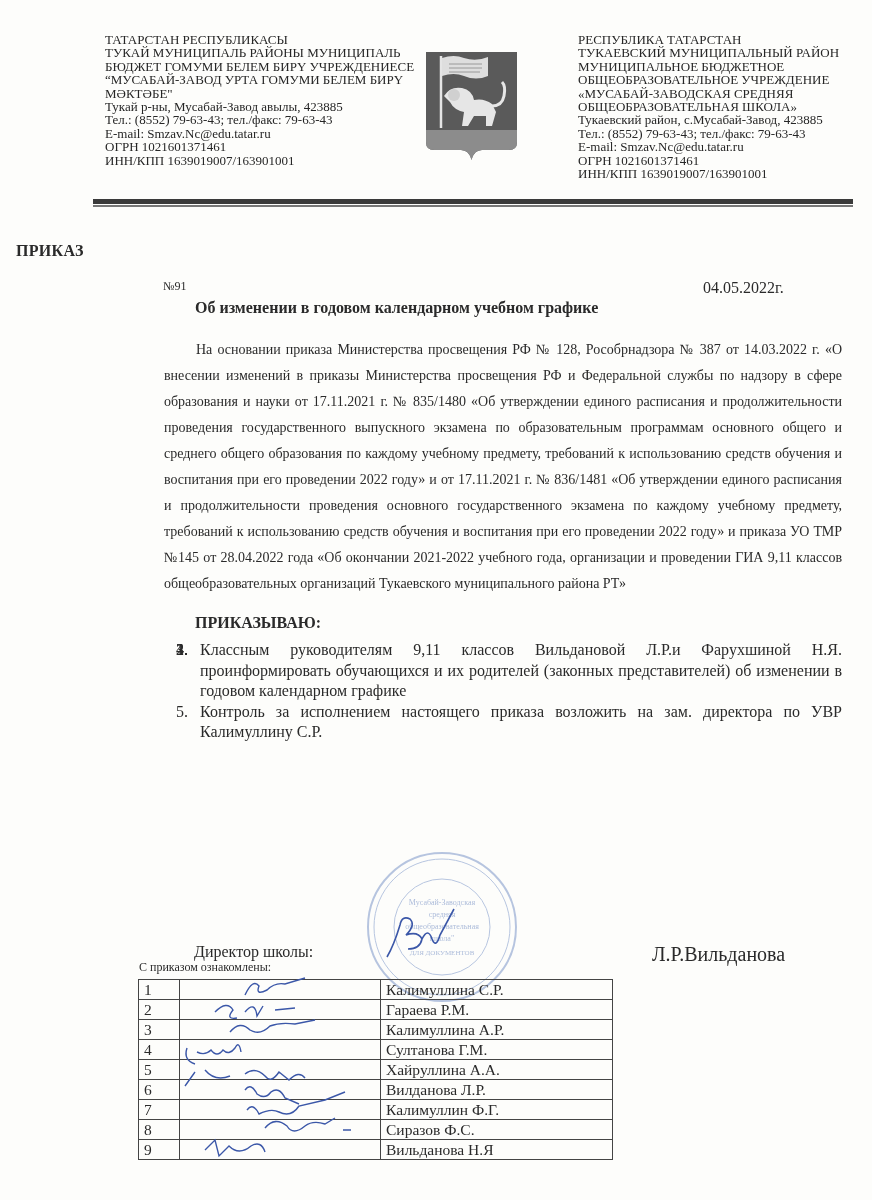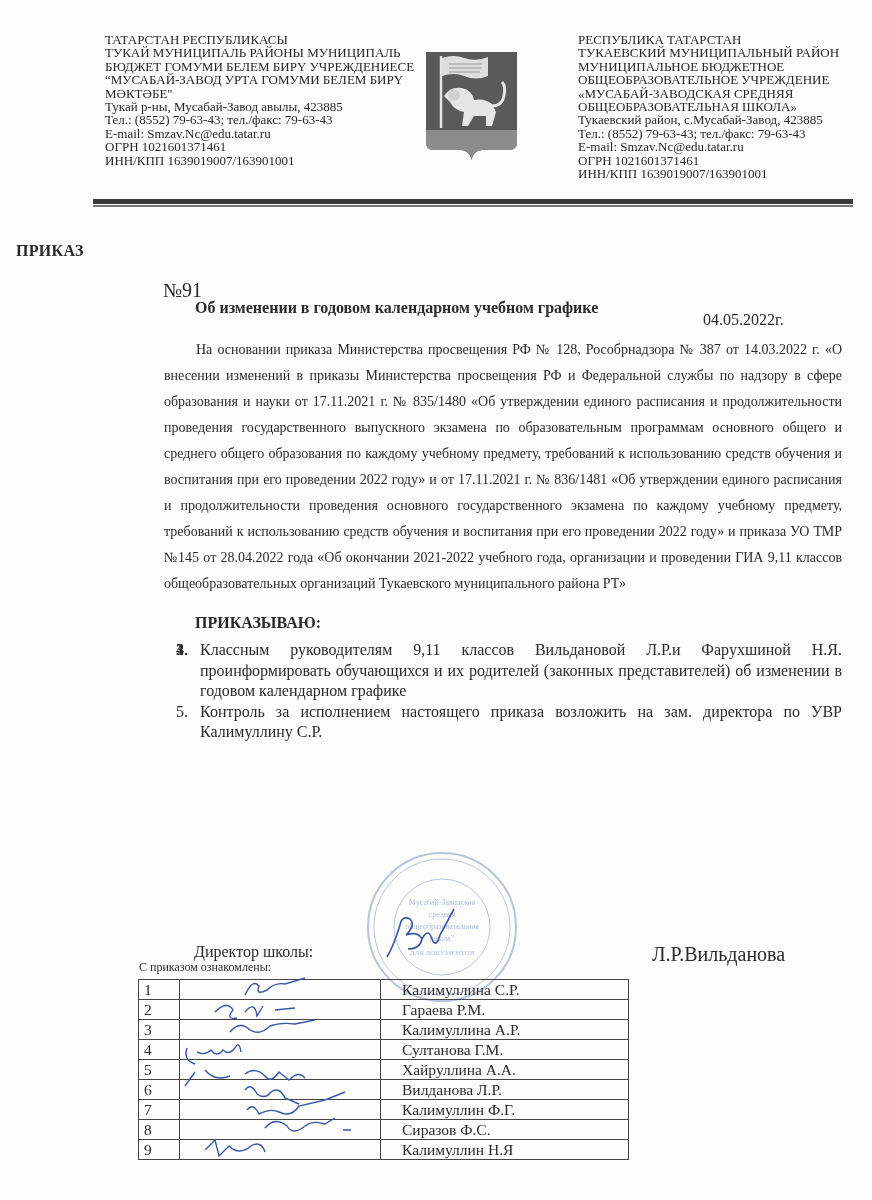--- a/index.html
+++ b/index.html
@@ -9,36 +9,36 @@
   }
   .hdr { position: absolute; top: 33px; font-size: 13px; line-height: 13.4px; color: #262626; }
   .hdr .line { white-space: nowrap; }
   #hdr-left { left: 105px; }
   #hdr-right { left: 578px; }
   .emblem { position: absolute; left: 424px; top: 50px; width: 95px; height: 112px; }
   .rule { position: absolute; left: 93px; width: 760px; }
   .rule1 { top: 199px; height: 5px; background: #3a3a3a; }
   .rule2 { top: 205px; height: 2px; background: #777; }
   .title { position: absolute; top: 242px; left: 16px; width: 100%; text-align: left; font-weight: bold; font-size: 16px; letter-spacing: 0.3px; }
-  .ordnum { position: absolute; top: 279px; left: 163px; font-size: 20px; }
-  .orddate { position: absolute; top: 279px; left: 703px; font-size: 16px; margin-top: 32px; }
+  .ordnum { position: absolute; top: 279px; left: 163px; font-size: 12px; }
+  .orddate { position: absolute; top: 279px; left: 703px; font-size: 16px; }
   .subject { position: absolute; top: 299px; left: 195px; font-size: 16px; font-weight: bold; }
   .preamble { position: absolute; top: 337px; left: 164px; width: 678px; font-size: 14px; line-height: 26px; text-align: justify; text-indent: 32px; }
   .orders-head { position: absolute; top: 614px; left: 195px; font-size: 16px; font-weight: bold; }
   .orders { position: absolute; top: 640px; left: 164px; width: 678px; margin: 0; padding: 0; list-style: none; font-size: 16px; line-height: 20.6px; }
   .orders li { position: relative; padding-left: 36px; text-align: justify; }
   .orders li .num { position: absolute; left: 12px; top: 0; }
   .director-label { position: absolute; top: 943px; left: 194px; font-size: 16px; }
   .director-name { position: absolute; top: 943px; left: 652px; font-size: 20px; }
   .ack-label { position: absolute; top: 960px; left: 139px; font-size: 12px; }
   table.ack { position: absolute; top: 979px; left: 138px; border-collapse: collapse; font-size: 15.5px; }
   table.ack td { border: 1px solid #444; height: 19px; padding: 0 0 0 5px; line-height: 18px; }
   table.ack td.n { width: 35px; }
   table.ack td.sig { width: 195px; }
-  table.ack td.nm { width: 226px; padding-left: 21px; }
+  table.ack td.nm { width: 226px; padding-left: 5px; }
   .stamp { position: absolute; left: 362px; top: 847px; width: 160px; height: 160px; opacity: 0.55; }
   .signature { position: absolute; pointer-events: none; }
   .sigs { position: absolute; left: 175px; top: 960px; width: 240px; height: 220px; pointer-events: none; }
 </style>
 </head>
 <body>
 
 <div id="hdr-left" class="hdr">
   <div class="line">ТАТАРСТАН РЕСПУБЛИКАСЫ</div>
   <div class="line">ТУКАЙ МУНИЦИПАЛЬ РАЙОНЫ МУНИЦИПАЛЬ</div>
@@ -154,21 +154,21 @@
         <td class="nm">Калимуллин Ф.Г.</td>
       </tr>
     <tr>
         <td class="n">8</td>
         <td class="sig"></td>
         <td class="nm">Сиразов Ф.С.</td>
       </tr>
     <tr>
         <td class="n">9</td>
         <td class="sig"></td>
-        <td class="nm">Калимуллин Н.Я</td>
+        <td class="nm">Вильданова Н.Я</td>
       </tr>
   </tbody>
 </table>
 
 <svg class="sigs" viewBox="0 0 240 220">
   <g fill="none" stroke="#3b57a8" stroke-width="1.4">
     <path d="M70 35 Q78 18 84 26 Q80 36 92 30 Q100 22 110 24 L130 18"></path>
     <path d="M40 52 Q52 40 58 50 Q50 60 62 58 M70 52 Q80 40 82 56 L88 46 M100 50 L120 48"></path>
     <path d="M55 72 Q65 60 75 70 Q85 76 95 66 Q105 62 120 64 L140 60"></path>
     <path d="M12 88 Q8 100 20 104 M22 92 Q30 96 36 90 Q42 98 48 90 Q54 96 60 88 Q64 80 66 92"></path>

